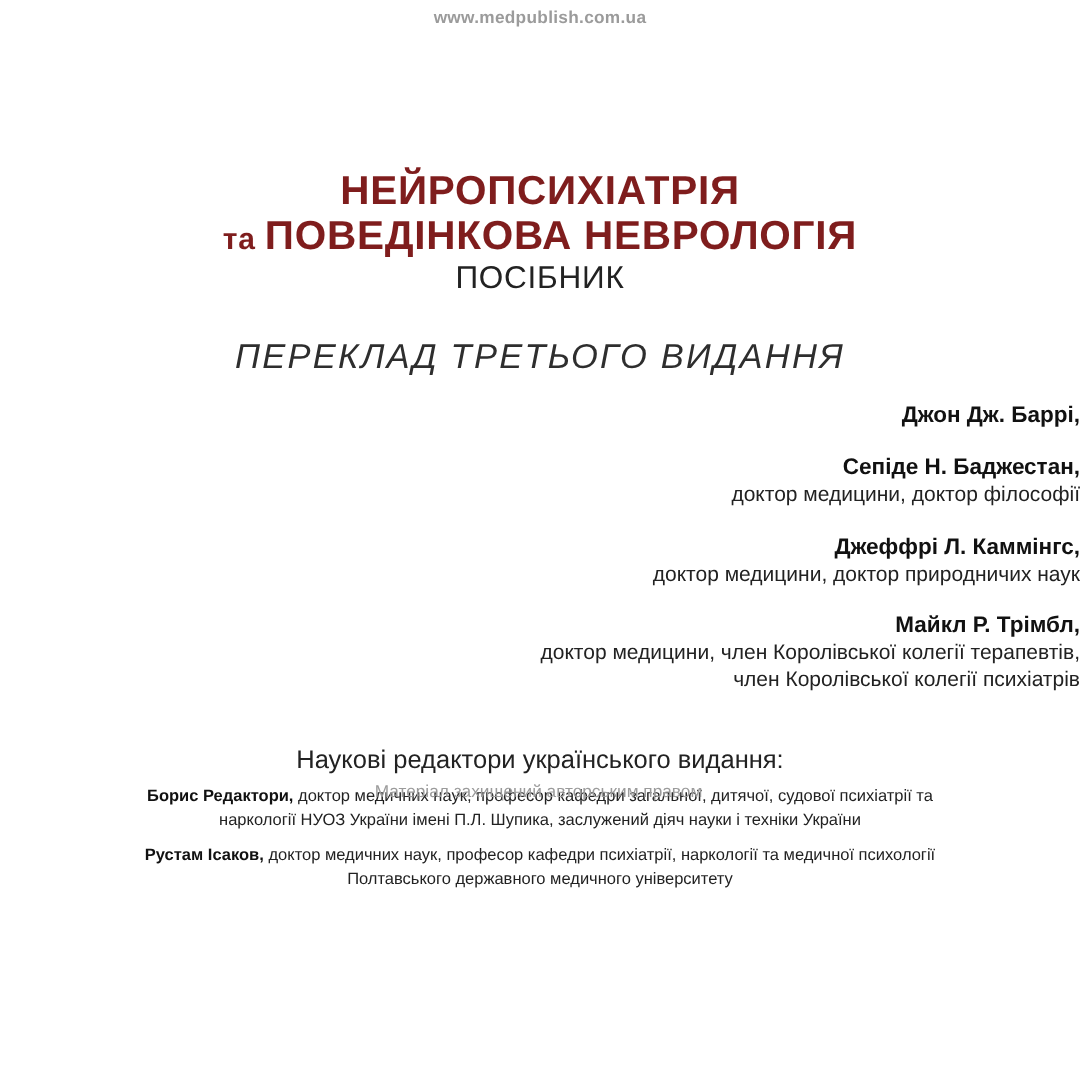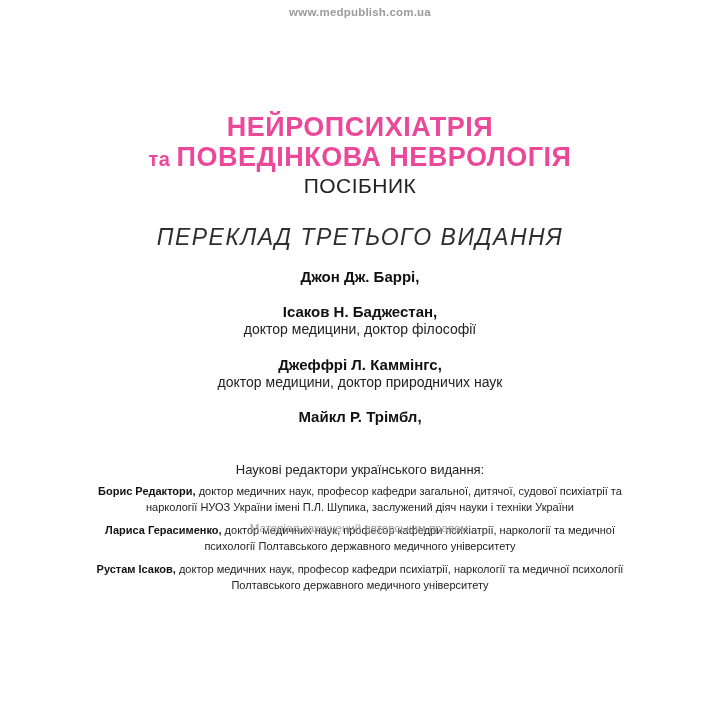--- a/index.html
+++ b/index.html
@@ -22,21 +22,21 @@
     font-size: 11.5px;
     font-weight: bold;
     color: #9b9b9b;
     letter-spacing: 0.2px;
   }
   .title-block { padding-top: 112px; }
   .book-title {
     font-size: 27px;
     font-weight: bold;
     line-height: 1.12;
-    color: #ec4899;
+    color: #7f1d1d;
     letter-spacing: 0.5px;
   }
   .title-conj {
     font-size: 20px;
     font-weight: bold;
     vertical-align: baseline;
   }
   .subtitle {
     margin-top: 2px;
     font-size: 21px;
@@ -50,36 +50,36 @@
     font-weight: normal;
     color: #2e2e2e;
     letter-spacing: 1.5px;
     font-style: italic;
   }
   .editors-heading {
     margin-top: 48px;
     font-size: 14px;
     color: #3a3a3a;
   }
-  .editor-entry { margin-top: 17px; }
+  .editor-entry { margin-top: 17px; text-align: right; }
   .editor-name {
     font-size: 15px;
     font-weight: bold;
     color: #111111;
     line-height: 1.2;
   }
   .editor-credentials {
     font-size: 14px;
     color: #222222;
     line-height: 1.25;
     white-space: pre-line;
   }
   .sci-editors { margin-top: 36px; }
   .sci-heading {
-    font-size: 13px;
+    font-size: 17px;
     color: #222222;
   }
   .sci-entry {
     margin: 7px auto 0;
     max-width: 545px;
     font-size: 11px;
     line-height: 1.45;
     color: #222222;
   }
   .sci-name { font-weight: bold; color: #111111; }
@@ -106,34 +106,35 @@
     <div class="subtitle">ПОСІБНИК</div>
     <div class="edition">ПЕРЕКЛАД ТРЕТЬОГО ВИДАННЯ</div>
   </div>
 
 
   <div>
     <div class="editor-entry">
       <div class="editor-name">Джон Дж. Баррі,</div>
     </div>
     <div class="editor-entry">
-      <div class="editor-name">Ісаков Н. Баджестан,</div>
+      <div class="editor-name">Сепіде Н. Баджестан,</div>
       <div class="editor-credentials">доктор медицини, доктор філософії</div>
     </div>
     <div class="editor-entry">
       <div class="editor-name">Джеффрі Л. Каммінгс,</div>
       <div class="editor-credentials">доктор медицини, доктор природничих наук</div>
     </div>
     <div class="editor-entry">
       <div class="editor-name">Майкл Р. Трімбл,</div>
+      <div class="editor-credentials">доктор медицини, член Королівської колегії терапевтів,
+член Королівської колегії психіатрів</div>
     </div>
   </div>
 
   <div class="sci-editors">
     <div class="sci-heading">Наукові редактори українського видання:</div>
     <div class="sci-entry"><span class="sci-name">Борис Редактори,</span><span> доктор медичних наук, професор кафедри загальної, дитячої, судової психіатрії та наркології НУОЗ України імені П.Л. Шупика, заслужений діяч науки і техніки України</span></div>
-    <div class="sci-entry"><span class="sci-name">Лариса Герасименко,</span><span> доктор медичних наук, професор кафедри психіатрії, наркології та медичної психології Полтавського державного медичного університету</span></div>
     <div class="sci-entry"><span class="sci-name">Рустам Ісаков,</span><span> доктор медичних наук, професор кафедри психіатрії, наркології та медичної психології Полтавського державного медичного університету</span></div>
   </div>
 
   <div class="page-footer">Матеріал захищений авторським правом</div>
 
 </div>
 
 </body></html>

